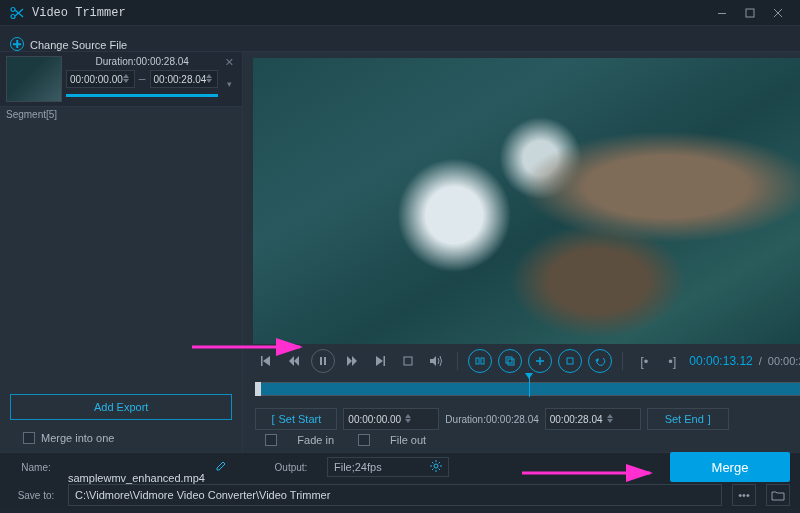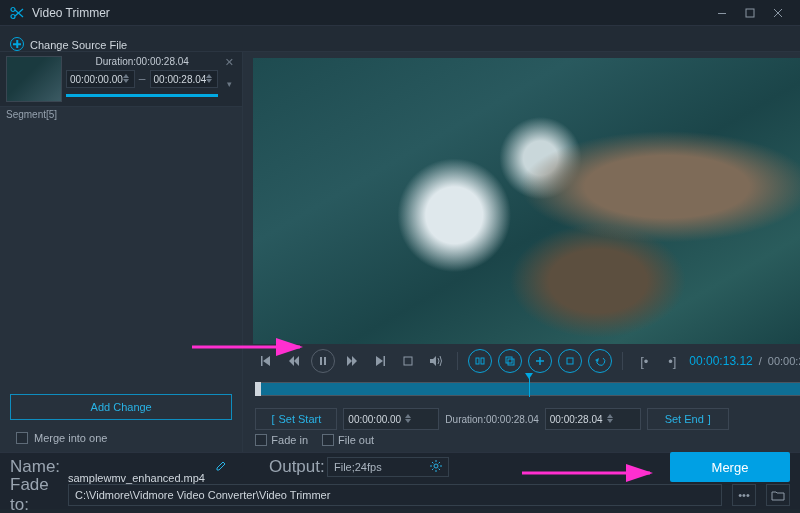--- a/index.html
+++ b/index.html
@@ -1,21 +1,21 @@
 <!DOCTYPE html>
 <html><head>
 <meta charset="utf-8">
 <style>
 * { margin: 0; padding: 0; box-sizing: border-box; font-family: -apple-system, "Segoe UI", Arial, sans-serif; }
 body { width: 800px; height: 513px; background: #1e2730; color: #aab4bf; font-size: 11px; overflow: hidden; position: relative; }
 
 
 .titlebar { height: 26px; background: #1a222b; display: flex; align-items: center; padding: 0 8px; border-bottom: 1px solid #2a3340; }
 .titlebar .logo { width: 18px; height: 18px; display: flex; align-items: center; justify-content: center; margin-right: 6px; }
-.titlebar .title { color: #cfd6dd; font-size: 12px; flex: 0 0 auto; }
+.titlebar .title { color: #cfd6dd; font-size: 12px; flex: 0 0 auto; font-family: Liberation Mono, monospace; }
 .titlebar .spacer { flex: 1; }
 .titlebar .winbtn { width: 28px; height: 20px; display: flex; align-items: center; justify-content: center; color: #8a96a3; cursor: pointer; }
 
 
 .changerow { height: 26px; display: flex; align-items: flex-end; padding: 0 10px; background: #222b35; border-bottom: 1px solid #2b3541; gap: 6px; }
 .changerow .plus { width: 14px; height: 14px; border: 1.5px solid #00a7e1; border-radius: 50%; position: relative; }
 .changerow .plus::before, .changerow .plus::after { content: ""; position: absolute; background: #00a7e1; }
 .changerow .plus::before { left: 2px; right: 2px; top: 50%; height: 1.5px; transform: translateY(-50%); }
 .changerow .plus::after { top: 2px; bottom: 2px; left: 50%; width: 1.5px; transform: translateX(-50%); }
 .changerow .label { color: #cfd6dd; font-size: 11px; }
@@ -39,21 +39,21 @@
 .stepbtns .up::before { border-bottom: 4px solid #6b7784; }
 .stepbtns .dn::before { border-top: 4px solid #6b7784; }
 .segdash { color: #7a8693; font-size: 12px; }
 .segclose { width: 14px; display: flex; flex-direction: column; align-items: center; justify-content: flex-start; gap: 10px; color: #6b7784; }
 .segprog { height: 3px; background: #01a9e3; margin-top: 3px; }
 .seglabel { padding: 2px 6px; color: #95a1ae; font-size: 10px; }
 
 
 .leftbuttons { padding: 8px 10px; display: flex; gap: 8px; }
 .ghostbtn { flex: 1; height: 26px; border: 1px solid #0e8dbf; color: #29b3e6; background: transparent; display: flex; align-items: center; justify-content: center; font-size: 11px; cursor: pointer; }
-.mergewrap { padding: 4px 16px 8px; display: flex; align-items: center; gap: 6px; }
+.mergewrap { padding: 4px 23px 8px; display: flex; align-items: center; gap: 6px; }
 .checkbox { width: 12px; height: 12px; border: 1px solid #5e6b78; background: #222b35; }
 
 
 .preview { flex: 1; background: #1a232c; display: flex; align-items: center; justify-content: center; overflow: hidden; }
 .previewimg { width: 100%; height: 100%; background:
   radial-gradient(ellipse at 72% 45%, #7e6b58 0 14%, transparent 25%),
   radial-gradient(ellipse at 60% 78%, #5c4f3f 0 10%, transparent 18%),
   radial-gradient(circle at 35% 55%, #dfe8ec 0 7%, transparent 14%),
   radial-gradient(circle at 50% 35%, #c9d7da 0 5%, transparent 12%),
   linear-gradient(150deg,#1e4b50 0%,#29595e 30%,#1b4549 55%,#2a5c5c 80%,#174044 100%);
@@ -75,26 +75,26 @@
 .track .handleL, .track .handleR { position: absolute; top: -1px; bottom: -1px; width: 6px; background: #cfd6dd; }
 .track .handleL { left: -1px; }
 .track .playhead { position: absolute; top: -8px; bottom: -2px; left: 48%; width: 1px; background: #00a7e1; }
 .track .playhead::before { content: ""; position: absolute; top: -2px; left: -4px; width: 0; height: 0; border-left: 4px solid transparent; border-right: 4px solid transparent; border-top: 6px solid #00a7e1; }
 
 
 .startend { height: 30px; display: flex; align-items: center; gap: 6px; padding: 0 2px; }
 .sebtn { width: 82px; height: 22px; display: flex; align-items: center; justify-content: center; gap: 4px; border: 1px solid #3b4653; color: #29b3e6; cursor: pointer; font-size: 11px; }
 .sebox { width: 96px; height: 22px; border: 1px solid #3b4653; background: #222b34; display: flex; align-items: center; padding: 0 4px; gap: 4px; color: #cfd6dd; font-size: 10px; }
 .durlbl { color: #aab4bf; font-size: 10px; }
-.fadebox { display: flex; align-items: center; gap: 4px; margin-left: 0; }
+.fadebox { display: flex; align-items: center; gap: 20px; margin-left: 10px; }
 
 
 .footer { background: #1d252f; border-top: 1px solid #2a3340; }
 .footrow { height: 28px; display: flex; align-items: center; gap: 6px; padding: 0 10px; }
-.footlabel { color: #9aa5b1; font-size: 17px; width: 52px; }
+.footlabel { color: #9aa5b1; font-size: 10px; width: 52px; text-align: center; }
 .footval { color: #d0d7de; font-size: 11px; margin-top: 22px; }
 .editicon { color: #29b3e6; margin-left: 4px; cursor: pointer; }
 .outputbox { display: flex; align-items: center; gap: 4px; border: 1px solid #34404c; height: 20px; padding: 0 6px; margin-left: 8px; }
 .gearicon { color: #29b3e6; cursor: pointer; }
 .saveto { flex: 1; border: 1px solid #34404c; height: 22px; display: flex; align-items: center; padding: 0 6px; color: #cfd6dd; font-size: 11px; }
 .dotbtn, .folderbtn { width: 24px; height: 22px; border: 1px solid #34404c; display: flex; align-items: center; justify-content: center; cursor: pointer; color: #8e9aa7; margin-left: 4px; }
 .exportbtn { width: 120px; height: 30px; background: #00a0e4; color: #fff; display: flex; align-items: center; justify-content: center; font-size: 13px; margin-left: auto; cursor: pointer; border-radius: 2px; }
 
 
 .arrow { position: absolute; pointer-events: none; }
@@ -169,21 +169,21 @@
           <div class="segprog"></div>
         </div>
         <div class="segclose">
           <span>✕</span>
           <span style="font-size:9px">▾</span>
         </div>
       </div>
       <div class="seglabel">Segment[5]</div>
     </div>
     <div class="leftbuttons">
-      <div class="ghostbtn">Add Change</div>
+      <div class="ghostbtn">Add Export</div>
     </div>
     <div class="mergewrap">
       <span class="checkbox"></span>
       <span>Merge into one</span>
     </div>
   </div>
 
   <div class="rightpanel">
     <div class="preview">
       <div class="previewimg"></div>
@@ -342,21 +342,21 @@
               <line x1="8.6" y1="8.6" x2="10" y2="10"></line>
               <line x1="10" y1="2" x2="8.6" y2="3.4"></line>
               <line x1="3.4" y1="8.6" x2="2" y2="10"></line>
             </g>
           </svg>
       </span>
     </div>
     <div class="exportbtn">Merge</div>
   </div>
   <div class="footrow">
-    <span class="footlabel">Fade to:</span>
+    <span class="footlabel">Save to:</span>
     <div class="saveto">
         <span>C:\Vidmore\Vidmore Video Converter\Video Trimmer</span>
       </div>
     <div class="dotbtn">•••</div>
     <div class="folderbtn">
       <svg width="14" height="12">
           <path d="M1 3 L5 3 L6 4 L13 4 L13 11 L1 11 Z" fill="none" stroke="currentColor"></path>
         </svg>
     </div>
   </div>

